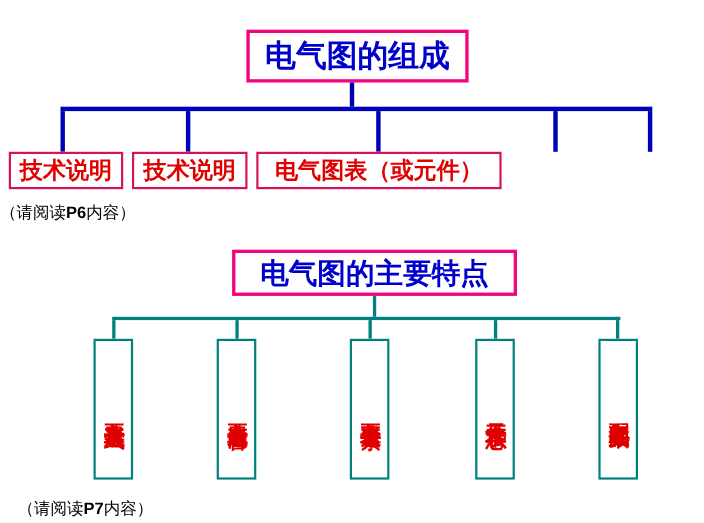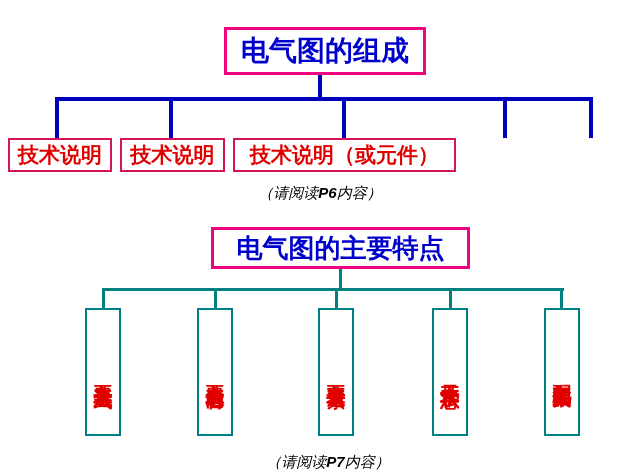--- a/index.html
+++ b/index.html
@@ -93,25 +93,23 @@
   .vbox1 { left: 197px; }
   .vbox2 { left: 318px; }
   .vbox3 { left: 432px; }
   .vbox4 { left: 544px; }
 
   
   .caption {
     position: absolute;
     left: 0;
     width: 640px;
-    text-align: center;
     font-size: 15px;
     color: var(--caption-text, #000000);
     white-space: nowrap;
-    font-style: italic;
   }
   .caption b { font-family: "Liberation Sans", sans-serif; }
   .top-caption    { top: 184px; }
   .bottom-caption { top: 453px; padding-left: 16px; }
 </style>
 </head>
 <body>
 
 <div class="canvas">
 
@@ -127,21 +125,21 @@
   <div class="line t-line t-drop3"></div>
   <div class="line t-line t-drop4"></div>
 
   <div class="hbox hbox0">
     <span>技术说明</span>
   </div>
   <div class="hbox hbox1">
     <span>技术说明</span>
   </div>
   <div class="hbox hbox2">
-    <span>技术说明（或元件）</span>
+    <span>电气图表（或元件）</span>
   </div>
 
   <div class="caption top-caption">
     <span>（请阅读</span><b>P6</b><span>内容）</span>
   </div>
 
   <div class="title-box bottom-title">
     <span>电气图的主要特点</span>
   </div>
 

